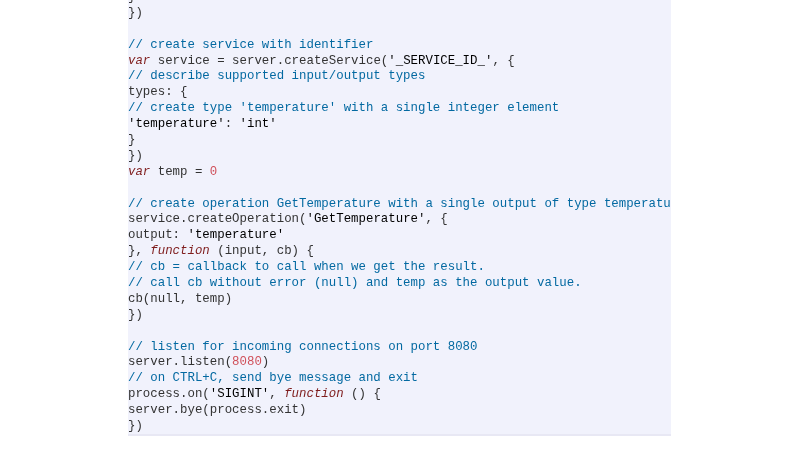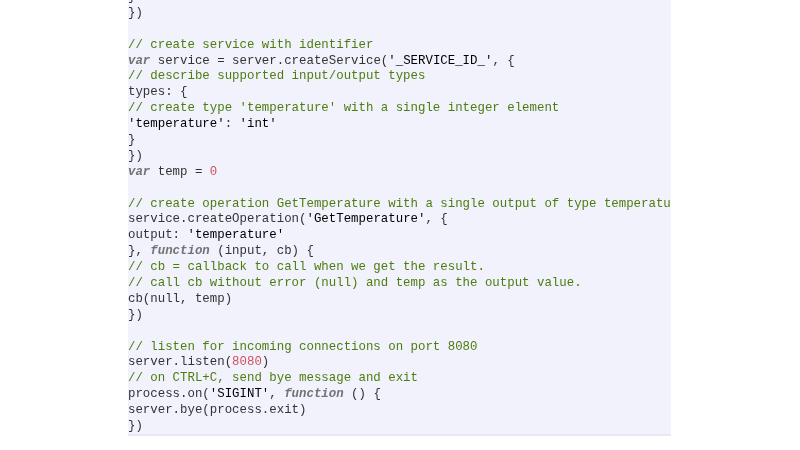--- a/index.html
+++ b/index.html
@@ -27,24 +27,24 @@
       top: -10px;
       margin: 0;
       padding: 0;
       font-family: "Liberation Mono", "DejaVu Sans Mono", monospace;
       font-size: 12.4px;
       line-height: 15.9px;
       color: #333333;
       white-space: pre;
     }
     .line { display: block; height: 15.9px; }
-    .c-comment { color: #4d7c0f; margin-top: 24px; }
+    .c-comment { color: #0369a1; margin-top: 24px; }
     .c-string { color: #000000; }
     .c-number { color: #d0505a; }
-    .c-keyword { color: #737373; font-weight: bold; font-style: italic; text-align: center; }
+    .c-keyword { color: #7f1d1d; font-weight: normal; font-style: italic; text-align: center; }
     .c-plain { color: #333333; }
   </style>
 </head>
 <body>
 
 <div class="code-block">
   <div class="code-lines" id="code-lines"><span class="line"><span class="c-plain">}</span></span><span class="line"><span class="c-plain">})</span></span><span class="line"> </span><span class="line"><span class="c-comment">// create service with identifier</span></span><span class="line"><span class="c-keyword">var</span><span class="c-plain"> service = server.createService(</span><span class="c-string">'_SERVICE_ID_'</span><span class="c-plain">, {</span></span><span class="line"><span class="c-comment">// describe supported input/output types</span></span><span class="line"><span class="c-plain">types: {</span></span><span class="line"><span class="c-comment">// create type 'temperature' with a single integer element</span></span><span class="line"><span class="c-string">'temperature'</span><span class="c-plain">: </span><span class="c-string">'int'</span></span><span class="line"><span class="c-plain">}</span></span><span class="line"><span class="c-plain">})</span></span><span class="line"><span class="c-keyword">var</span><span class="c-plain"> temp = </span><span class="c-number">0</span></span><span class="line"> </span><span class="line"><span class="c-comment">// create operation GetTemperature with a single output of type temperature</span></span><span class="line"><span class="c-plain">service.createOperation(</span><span class="c-string">'GetTemperature'</span><span class="c-plain">, {</span></span><span class="line"><span class="c-plain">output: </span><span class="c-string">'temperature'</span></span><span class="line"><span class="c-plain">}, </span><span class="c-keyword">function</span><span class="c-plain"> (input, cb) {</span></span><span class="line"><span class="c-comment">// cb = callback to call when we get the result.</span></span><span class="line"><span class="c-comment">// call cb without error (null) and temp as the output value.</span></span><span class="line"><span class="c-plain">cb(null, temp)</span></span><span class="line"><span class="c-plain">})</span></span><span class="line"> </span><span class="line"><span class="c-comment">// listen for incoming connections on port 8080</span></span><span class="line"><span class="c-plain">server.listen(</span><span class="c-number">8080</span><span class="c-plain">)</span></span><span class="line"><span class="c-comment">// on CTRL+C, send bye message and exit</span></span><span class="line"><span class="c-plain">process.on(</span><span class="c-string">'SIGINT'</span><span class="c-plain">, </span><span class="c-keyword">function</span><span class="c-plain"> () {</span></span><span class="line"><span class="c-plain">server.bye(process.exit)</span></span><span class="line"><span class="c-plain">})</span></span></div>
 </div>
 
 </body></html>

